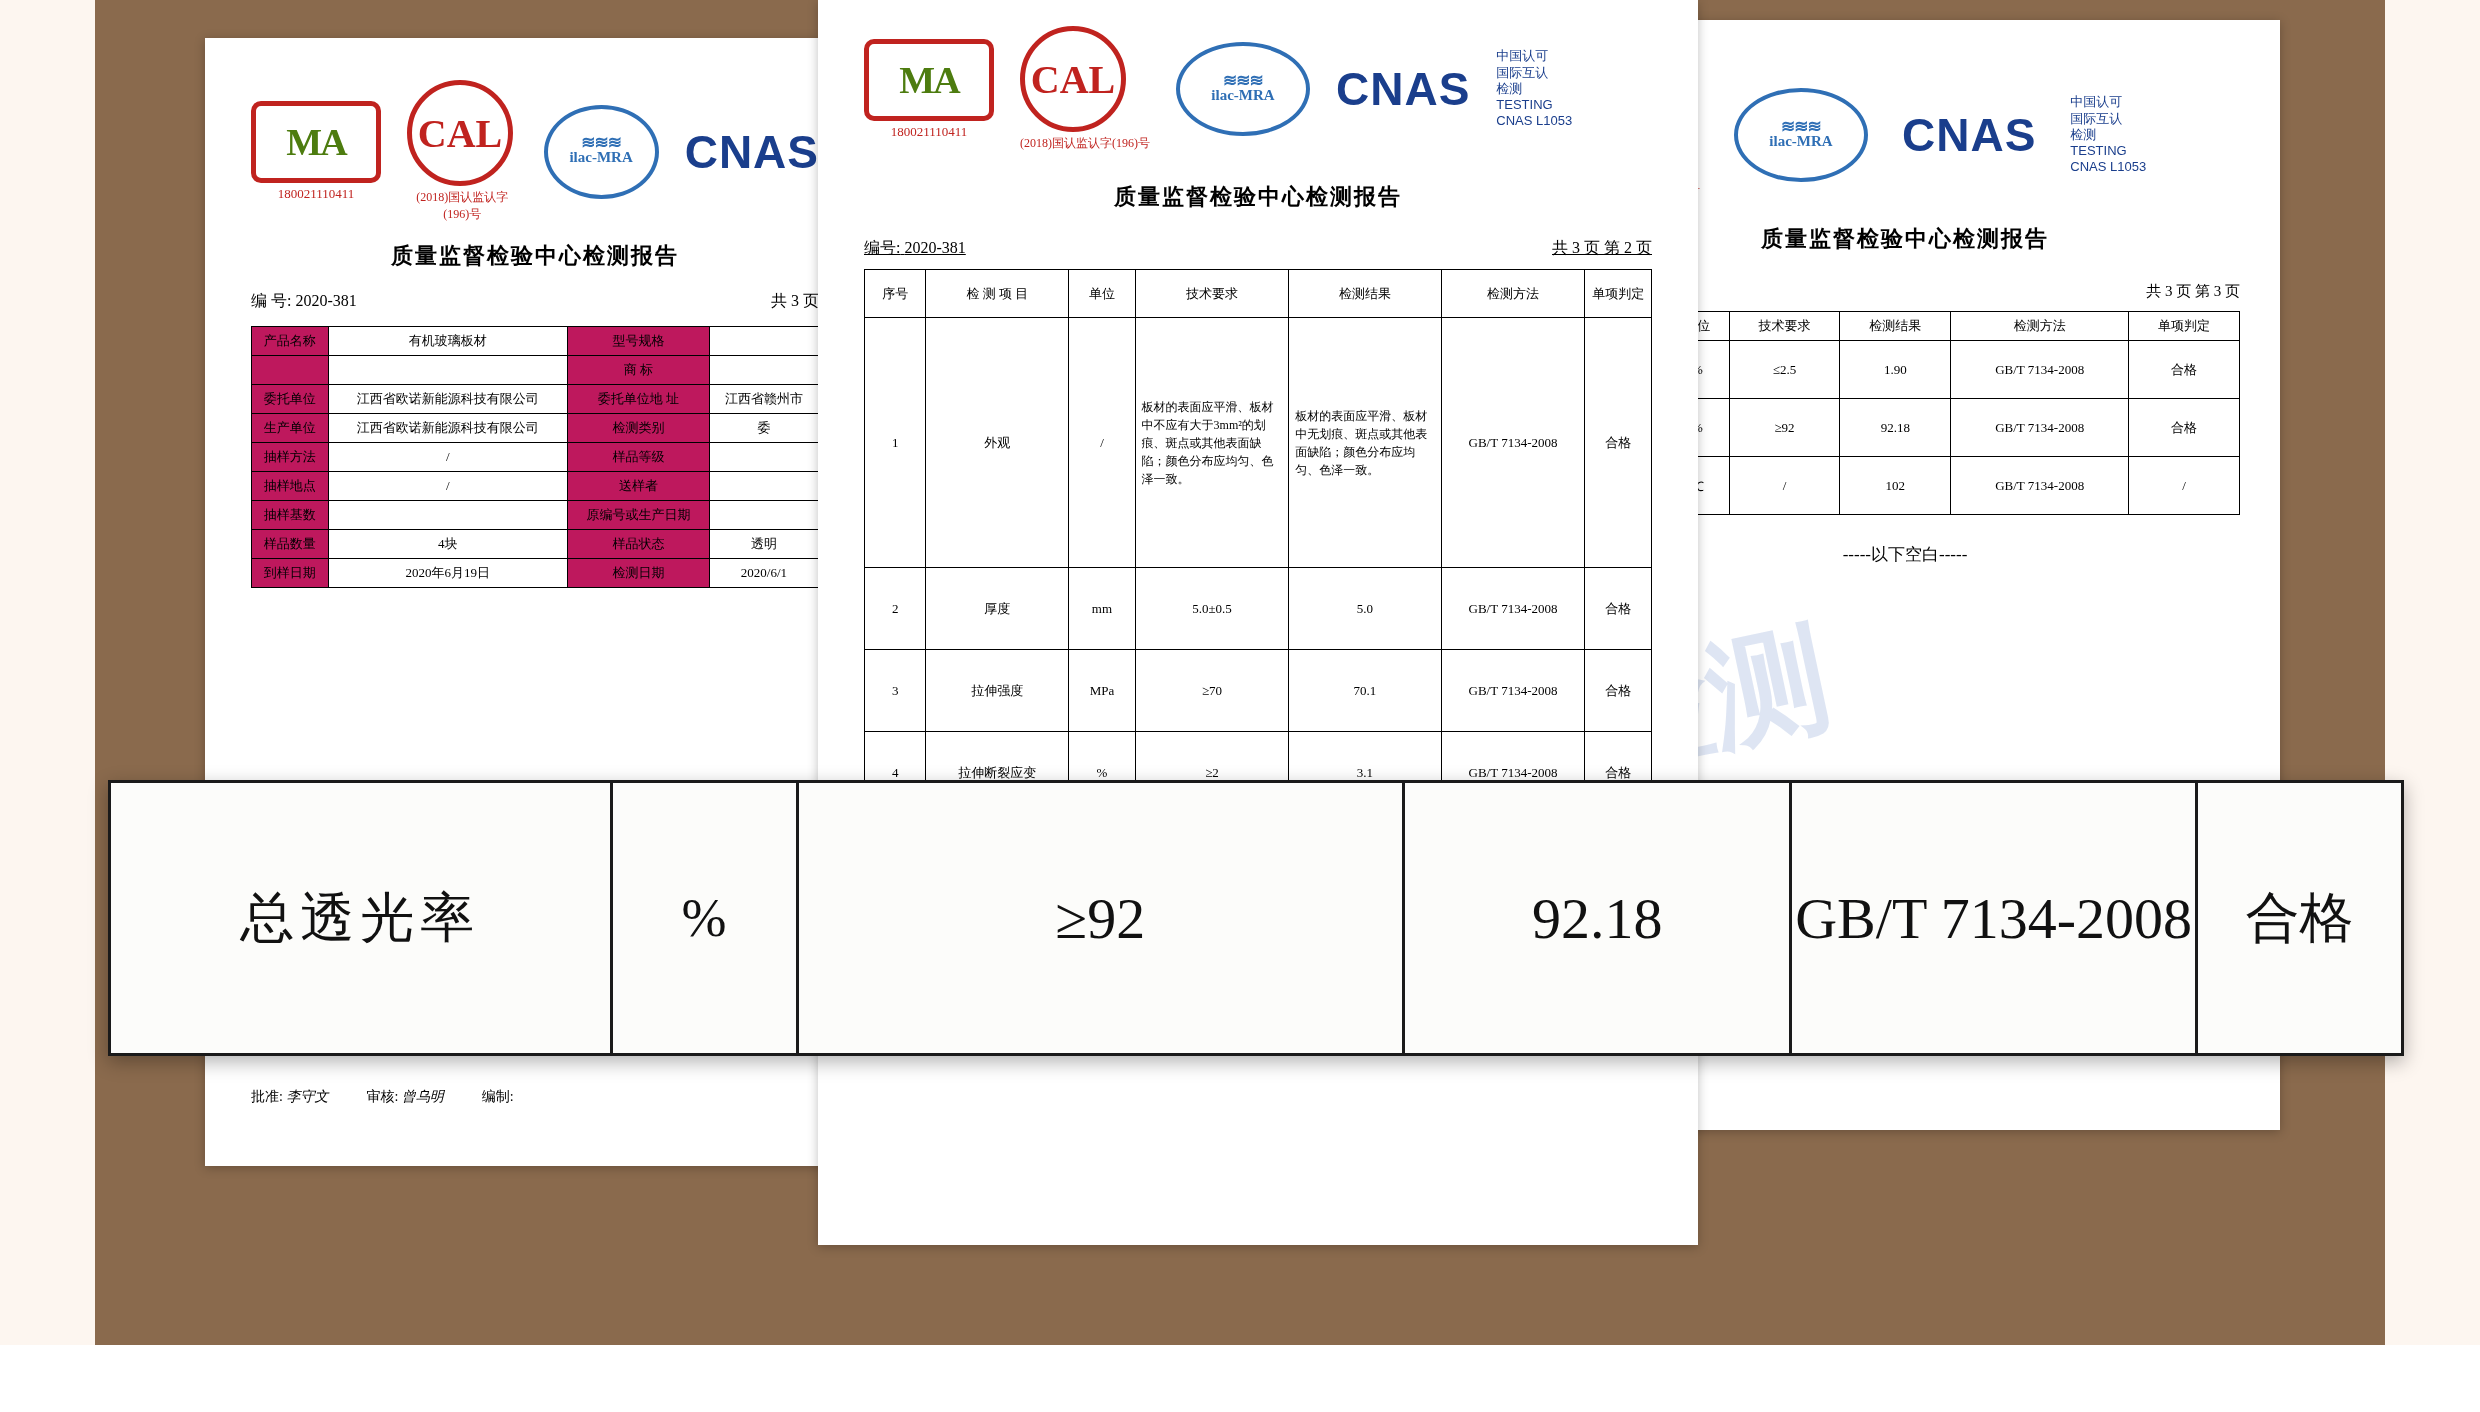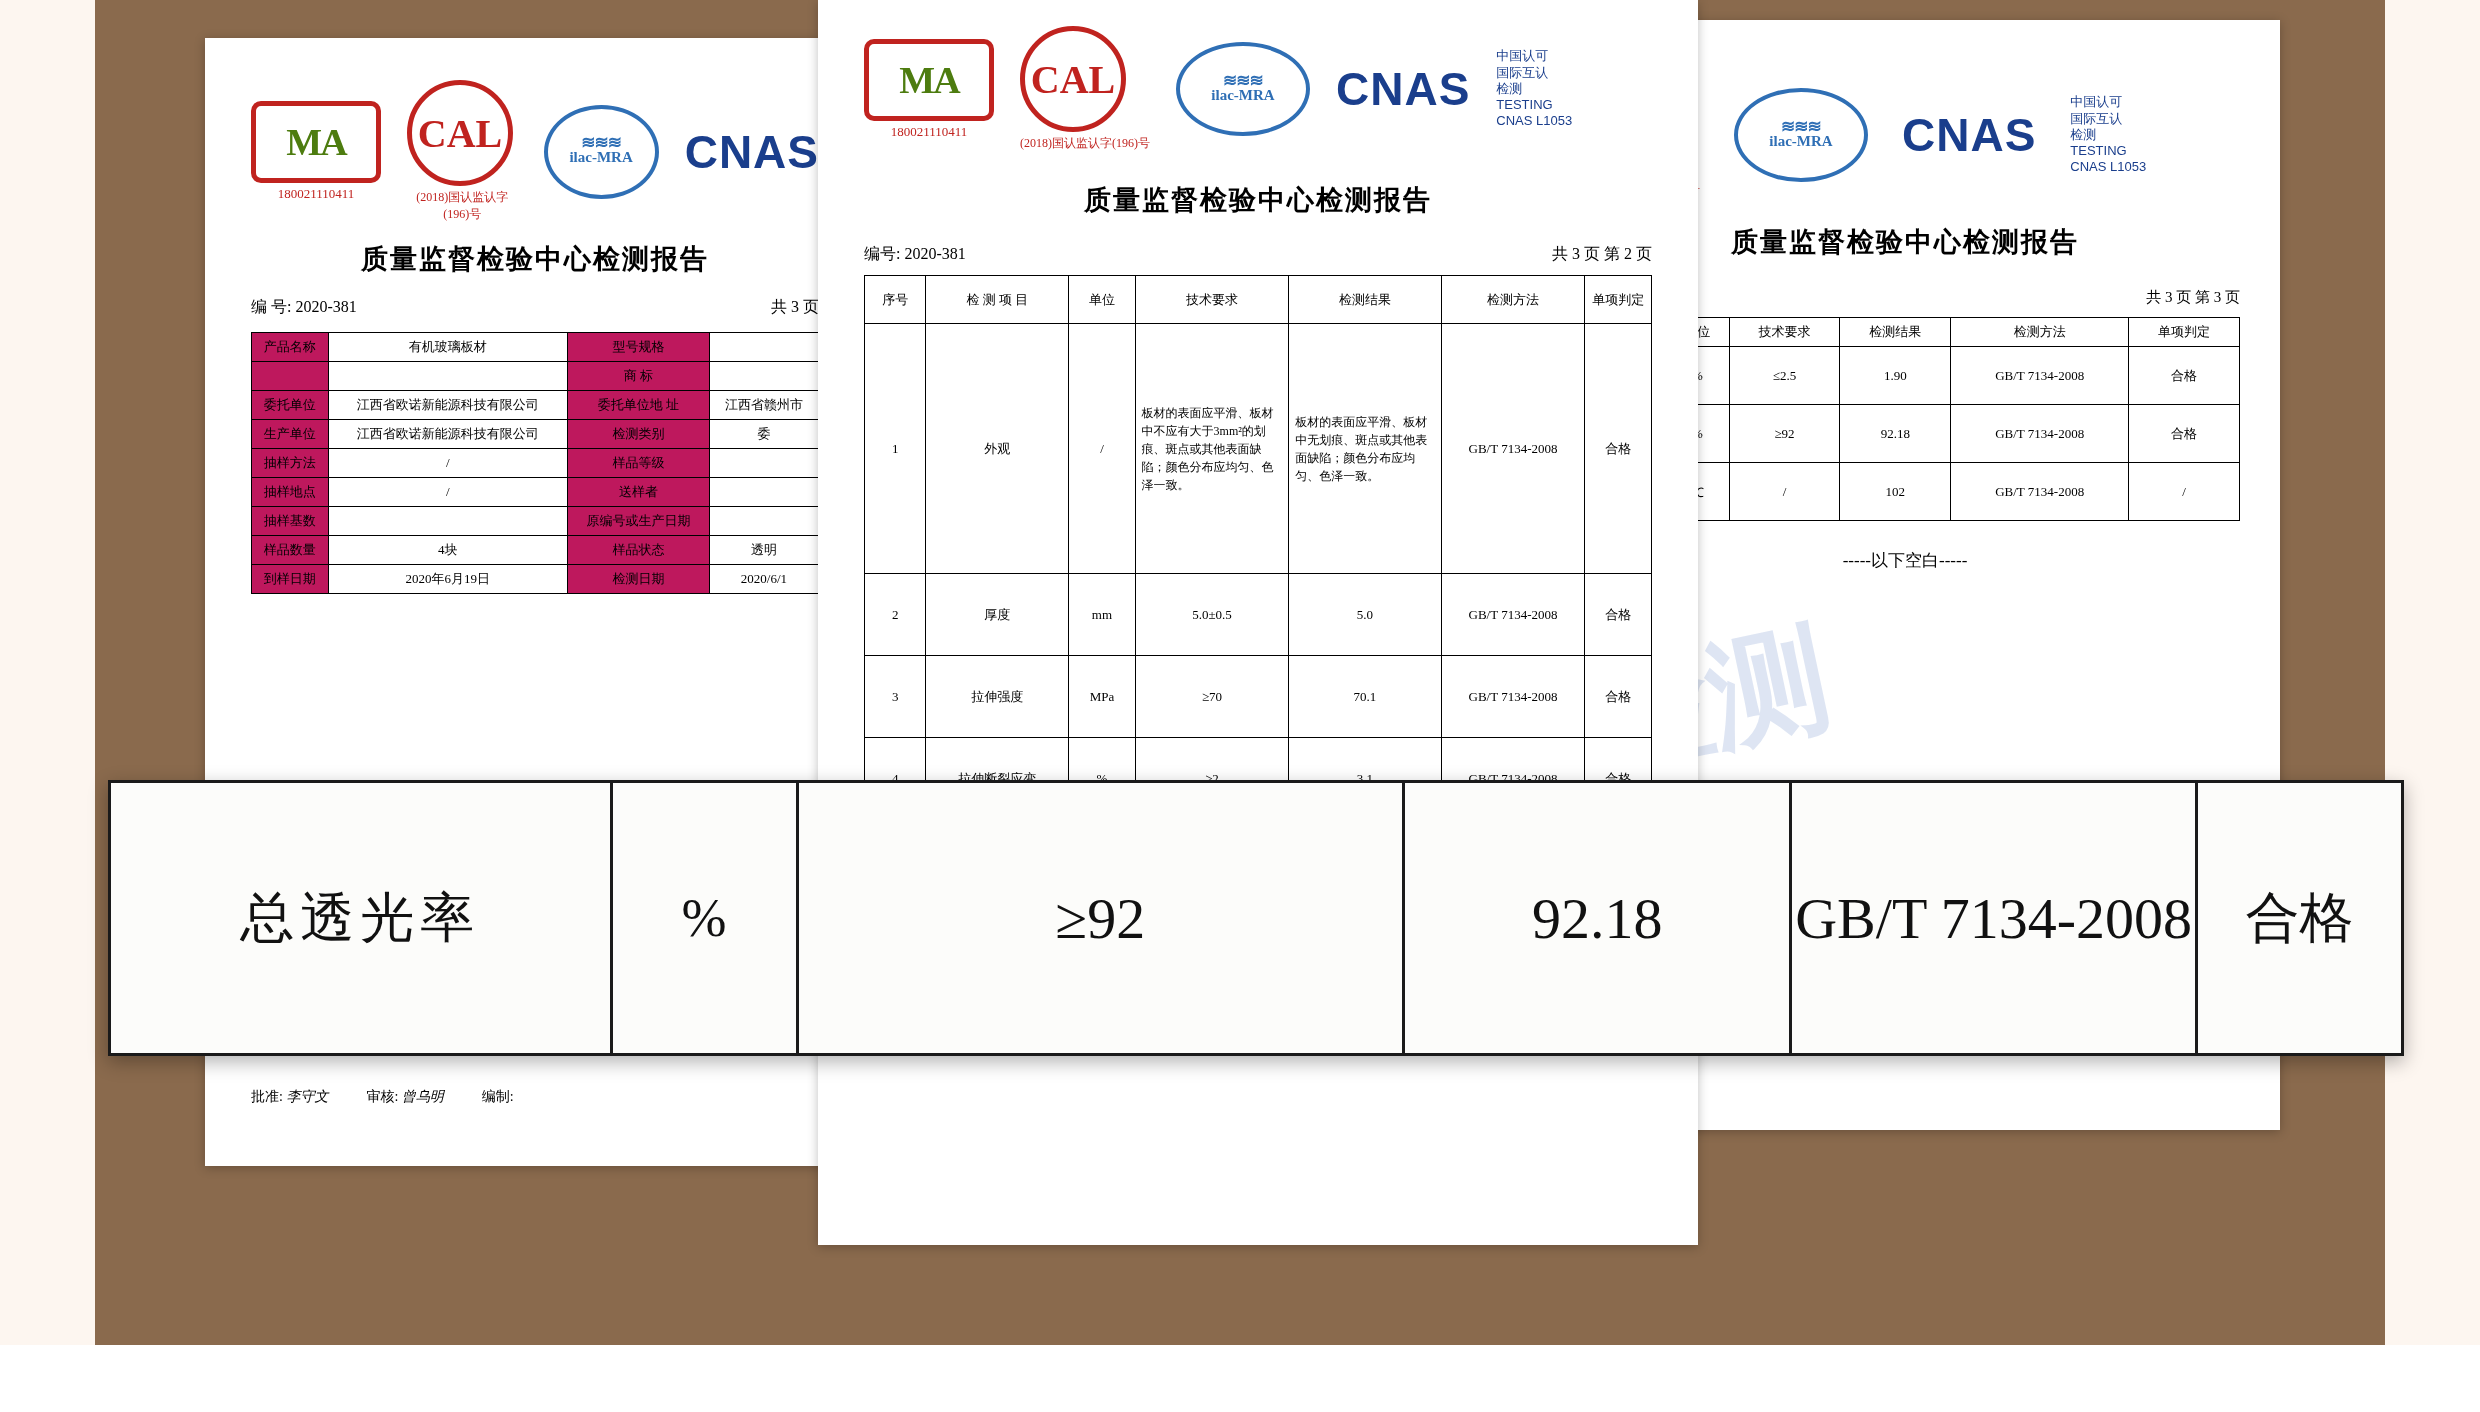--- a/index.html
+++ b/index.html
@@ -33,21 +33,21 @@
              display:flex;flex-direction:column;align-items:center;justify-content:center;
              color:#2f6fb5;font-size:15px;font-weight:bold;}
   .logo-ilac .rings{font-size:17px;line-height:12px;letter-spacing:-1px;}
   .logo-cnas{color:#1a3e8c;font-weight:bold;font-size:46px;letter-spacing:1px;
              font-family:"Liberation Sans",sans-serif;}
   .cnas-side{font-size:13px;color:#1a3e8c;line-height:1.25;
              font-family:"Liberation Sans",sans-serif;}
   .ma-code{font-size:13px;color:#c0231f;text-align:center;margin-top:3px;}
   .cal-code{font-size:12px;color:#c0231f;text-align:center;margin-top:3px;}
 
-  .cert-title{text-align:center;font-size:27px;font-weight:bold;letter-spacing:2px;margin-top:18px;}
+  .cert-title{text-align:center;font-size:22px;font-weight:bold;letter-spacing:2px;margin-top:18px;}
   .cert-meta{display:flex;justify-content:space-between;font-size:16px;margin-top:20px;}
 
   table.grid{border-collapse:collapse;width:100%;font-size:13px;}
   table.grid td{border:1px solid #000;padding:5px 4px;text-align:center;vertical-align:middle;}
   .cell-label{background:#be185d;}
 
   
   .wm{position:absolute;color:rgba(70,110,190,.18);font-size:120px;font-weight:bold;
       transform:rotate(-12deg);white-space:nowrap;pointer-events:none;}
 
@@ -259,21 +259,21 @@
       <div class="logo-cnas">CNAS</div>
       <div class="cnas-side" style="white-space:pre-line;">中国认可
 国际互认
 检测
 TESTING
 CNAS L1053</div>
     </div>
 
     <div class="cert-title" style="margin-top:30px;">质量监督检验中心检测报告</div>
 
-    <div class="cert-meta" style="margin-top:26px;">
+    <div class="cert-meta" style="margin-top:26px;text-decoration:underline;">
       <div>
         <span>编号:</span>
         <span>2020-381</span>
       </div>
       <div>共 3 页  第 2 页</div>
     </div>
 
     <table class="grid" style="margin-top:10px;">
       <thead>
         <tr style="height:48px;">

